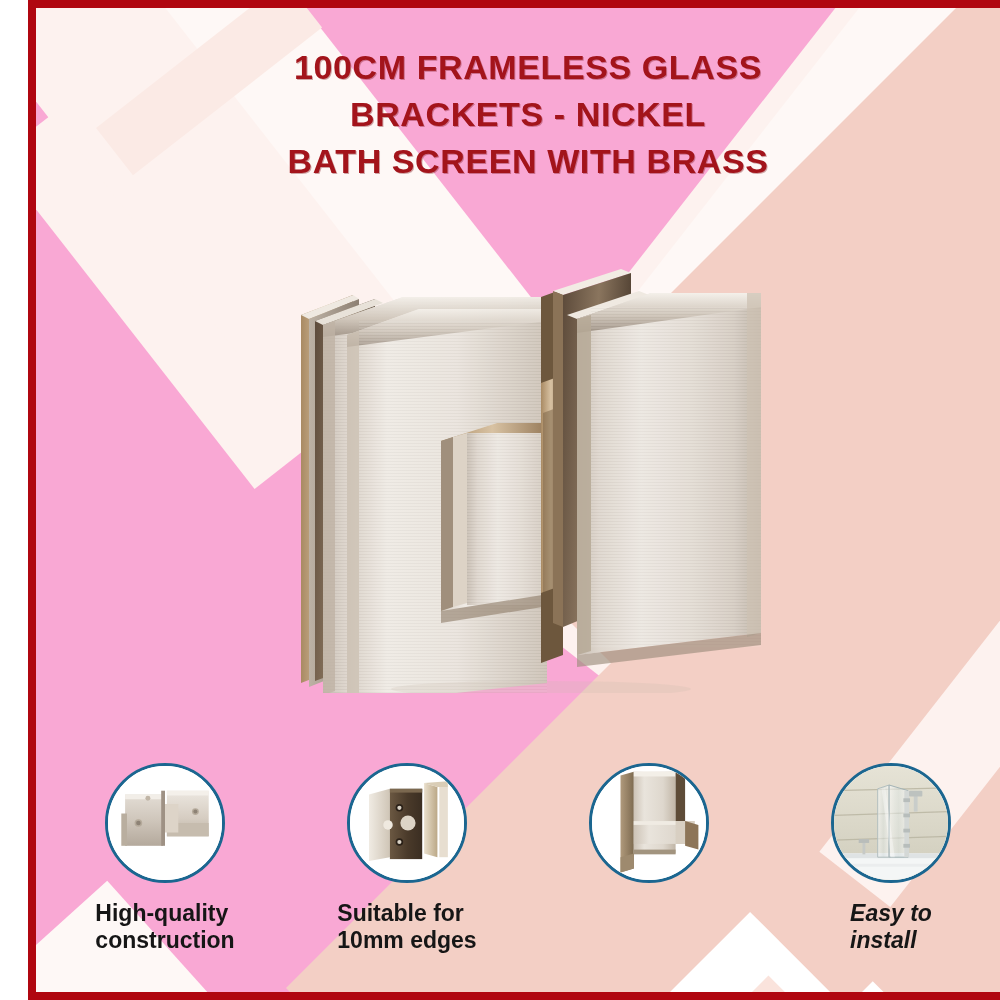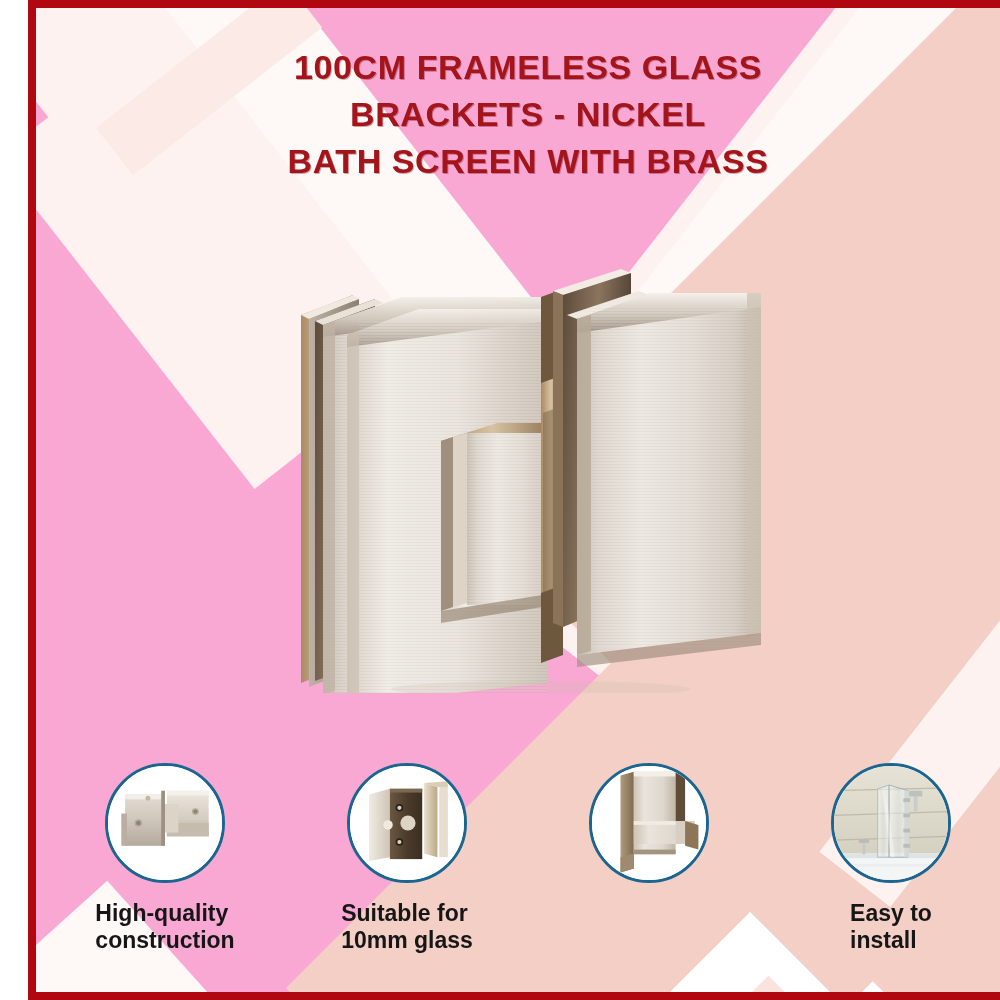--- a/index.html
+++ b/index.html
@@ -351,21 +351,21 @@
 
           <circle cx="52" cy="44" r="4" fill="#2b2118"></circle>
           <circle cx="52" cy="44" r="2.2" fill="#d9d2c6"></circle>
           <circle cx="52" cy="80" r="4" fill="#2b2118"></circle>
           <circle cx="52" cy="80" r="2.2" fill="#d9d2c6"></circle>
           <circle cx="61" cy="60" r="8" fill="#ddd4c6"></circle>
           <circle cx="40" cy="62" r="5" fill="#efe9df"></circle>
         </svg>
       </div>
       <div class="feature-label" style="color: rgb(22, 22, 22);">Suitable for
-10mm glass</div>
+10mm edges</div>
     </div>
 
     <div class="feature">
       <div class="feature-circle" style="border-color: rgb(27, 102, 144);">
         <svg viewBox="0 0 120 120" xmlns="http://www.w3.org/2000/svg">
           <rect width="120" height="120" fill="#ffffff"></rect>
           <defs>
             <linearGradient id="f3a" x1="0" y1="0" x2="1" y2="0">
               <stop offset="0%" stop-color="#cdc3b6"></stop>
               <stop offset="25%" stop-color="#e9e4dc"></stop>
@@ -434,18 +434,18 @@
             <rect x="73" y="66" width="7" height="4"></rect>
             <rect x="73" y="82" width="7" height="4"></rect>
           </g>
 
           <rect x="84" y="30" width="4" height="18" fill="#c9cdca"></rect>
           <rect x="79" y="26" width="14" height="6" rx="1" fill="#bdc2bf"></rect>
 
           <polygon points="50,24 54,23 64,96 60,96" fill="#ffffff" opacity="0.35"></polygon>
         </svg>
       </div>
-      <div class="feature-label" style="color: rgb(22, 22, 22);">Easy to
+      <div class="feature-label" style="color: rgb(22, 22, 22); font-style: italic;">Easy to
 install</div>
     </div>
 
   </div>
 </div>
 
 </body></html>

